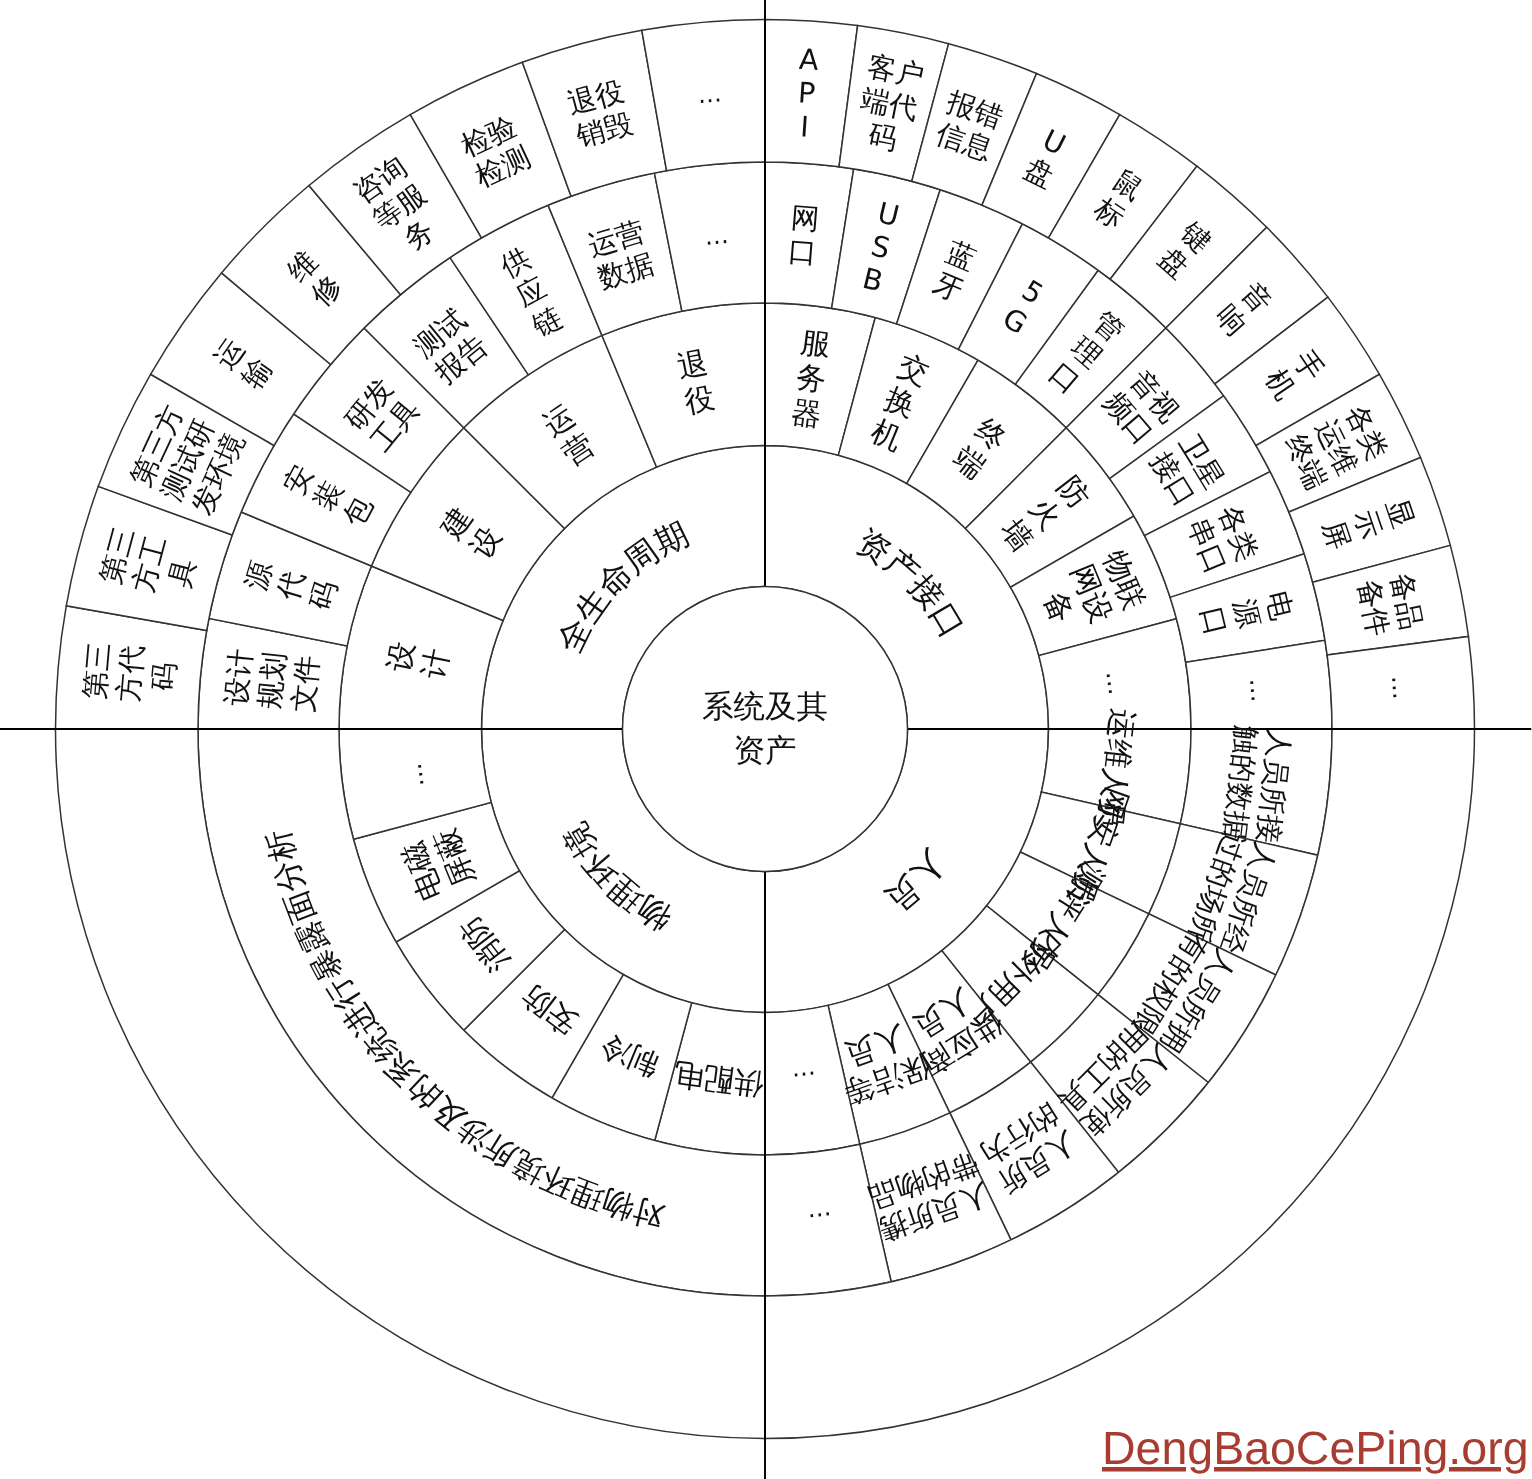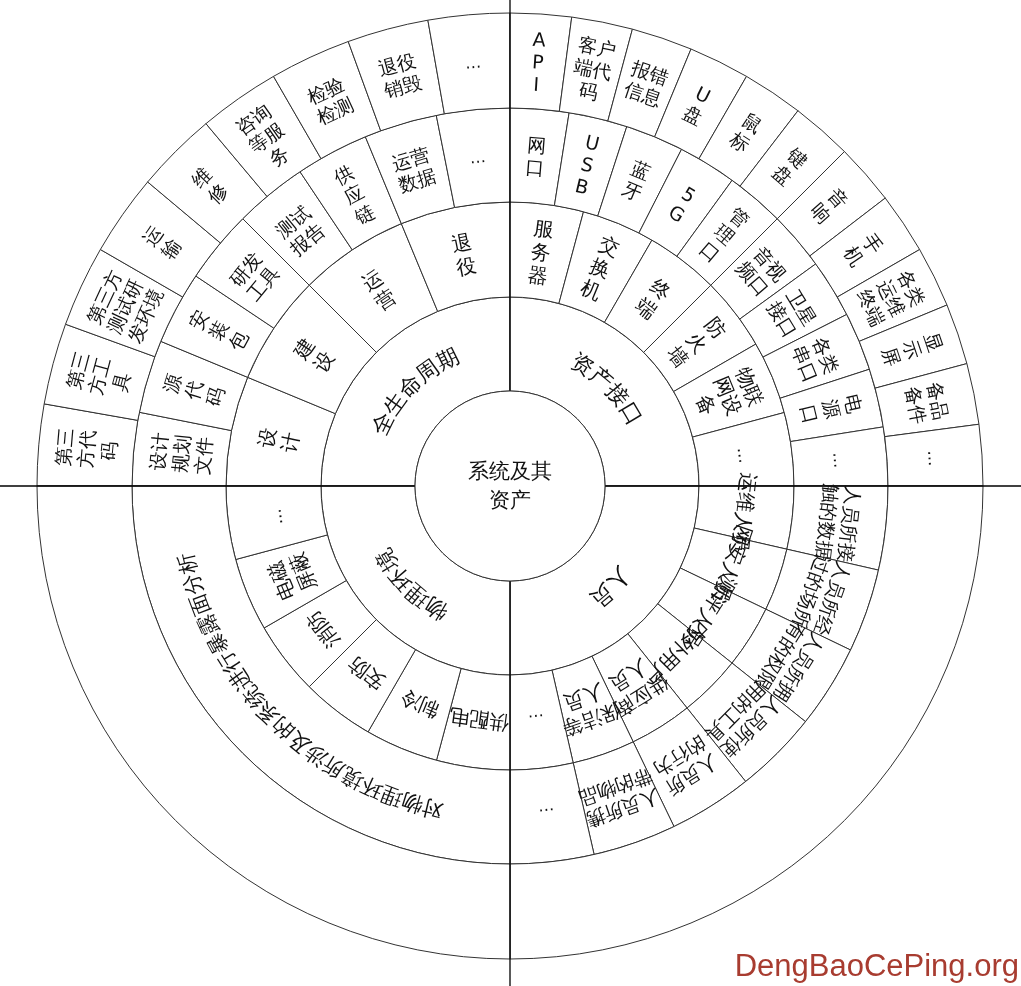--- a/index.html
+++ b/index.html
@@ -4,21 +4,21 @@
 <style>
   html, body { margin: 0; padding: 0; background: #ffffff; }
   body { width: 1021px; height: 986px; position: relative; overflow: hidden; }
   #diagram { position: absolute; left: 0; top: 0; }
   svg text { font-family: "DejaVu Sans", "Liberation Sans", sans-serif; fill: #111; }
   .seg { fill: #ffffff; stroke: #333; stroke-width: 1; }
   .axis { stroke: #000; stroke-width: 1.3; }
   .watermark {
     position: absolute; right: 2px; bottom: 2px;
     font-family: "Liberation Sans", sans-serif; font-size: 31px;
-    color: #a83c30; letter-spacing: 0px;
+    color: #a83c30; letter-spacing: 0px; text-decoration: underline;
   }
 </style>
 </head>
 <body>
 
 <svg id="diagram" width="1021" height="986" viewBox="0 0 1021 986" xmlns="http://www.w3.org/2000/svg">
   <g id="segments">
       <path d="M510,297 A189,189 0 0 0 321,486 L415,486 A95,95 0 0 1 510,391 Z" class="seg"></path>
       <path d="M247.61821276679456,377.31790520831447 A284,284 0 0 0 226,485.99999999999994 L321,486 A189,189 0 0 1 335.3867683553668,413.672831282998 Z" class="seg"></path>
       <path d="M309.18167414302053,285.1816741430205 A284,284 0 0 0 247.61821276679456,377.31790520831447 L335.3867683553668,413.672831282998 A189,189 0 0 1 376.3568183557425,352.3568183557425 Z" class="seg"></path>

